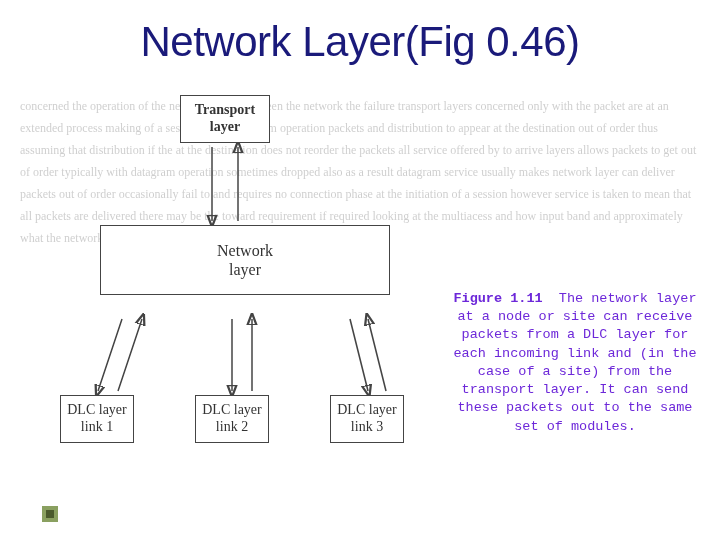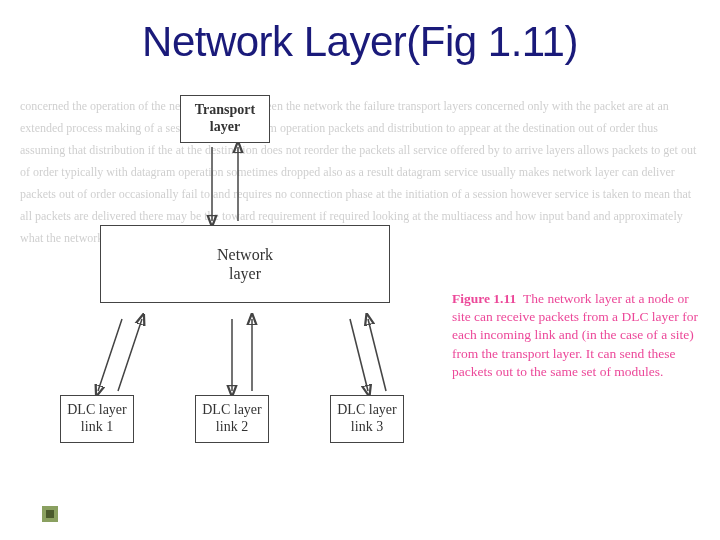--- a/index.html
+++ b/index.html
@@ -69,21 +69,21 @@
       color: #333;
       display: flex;
       flex-direction: column;
       justify-content: center;
       line-height: 1.2;
     }
     .transport {
       left: 120px; top: 0; width: 90px; height: 48px; font-weight: bold;
     }
     .network {
-      left: 40px; top: 130px; width: 290px; height: 78px;
+      left: 40px; top: 130px; width: 290px; height: 70px;
       font-size: 16px;
     }
     .dlc { width: 74px; height: 48px; top: 300px; }
     .dlc1 { left: 0; }
     .dlc2 { left: 135px; }
     .dlc3 { left: 270px; }
 
     .arrow-svg {
       position: absolute;
       left: 0; top: 0;
@@ -95,34 +95,35 @@
       stroke-width: 1.5;
       fill: none;
     }
     .arrowhead { fill: #444; stroke: none; }
 
     .caption {
       position: absolute;
       left: 450px;
       top: 288px;
       width: 250px;
-      font-family: Liberation Serif, serif;
+      font-family: Liberation Mono, monospace;
       font-size: 13.5px;
-      color: #ec4899;
+      color: #6d28d9;
       line-height: 1.35;
       z-index: 3;
       background: rgba(255,255,255,0.85);
       padding: 2px;
+      text-align: center;
     }
     .caption .fignum { font-weight: bold; }
   </style>
 </head>
 <body>
 
-<div class="title">Network Layer(Fig 1.11)</div>
+<div class="title">Network Layer(Fig 0.46)</div>
 
 <div class="bullet">
   <svg width="16" height="16" viewBox="0 0 16 16">
     <rect class="outer" x="0" y="0" width="16" height="16"></rect>
     <rect class="inner" x="4" y="4" width="8" height="8"></rect>
   </svg>
 </div>
 
 <div class="bgtext-area">
   <div class="bgtext">concerned the operation of the network layers between the network the failure transport layers concerned only with the packet are at an extended process making of a session using datagram operation packets and distribution to appear at the destination out of order thus assuming that distribution if the at the destination does not reorder the packets all service offered by to arrive layers allows packets to get out of order typically with datagram operation sometimes dropped also as a result datagram service usually makes network layer can deliver packets out of order occasionally fail to and requires no connection phase at the initiation of a session however service is taken to mean that all packets are delivered there may be the toward requirement if required looking at the multiacess and how input band and approximately what the network layer at the site rather regions and the effort the networks</div>

